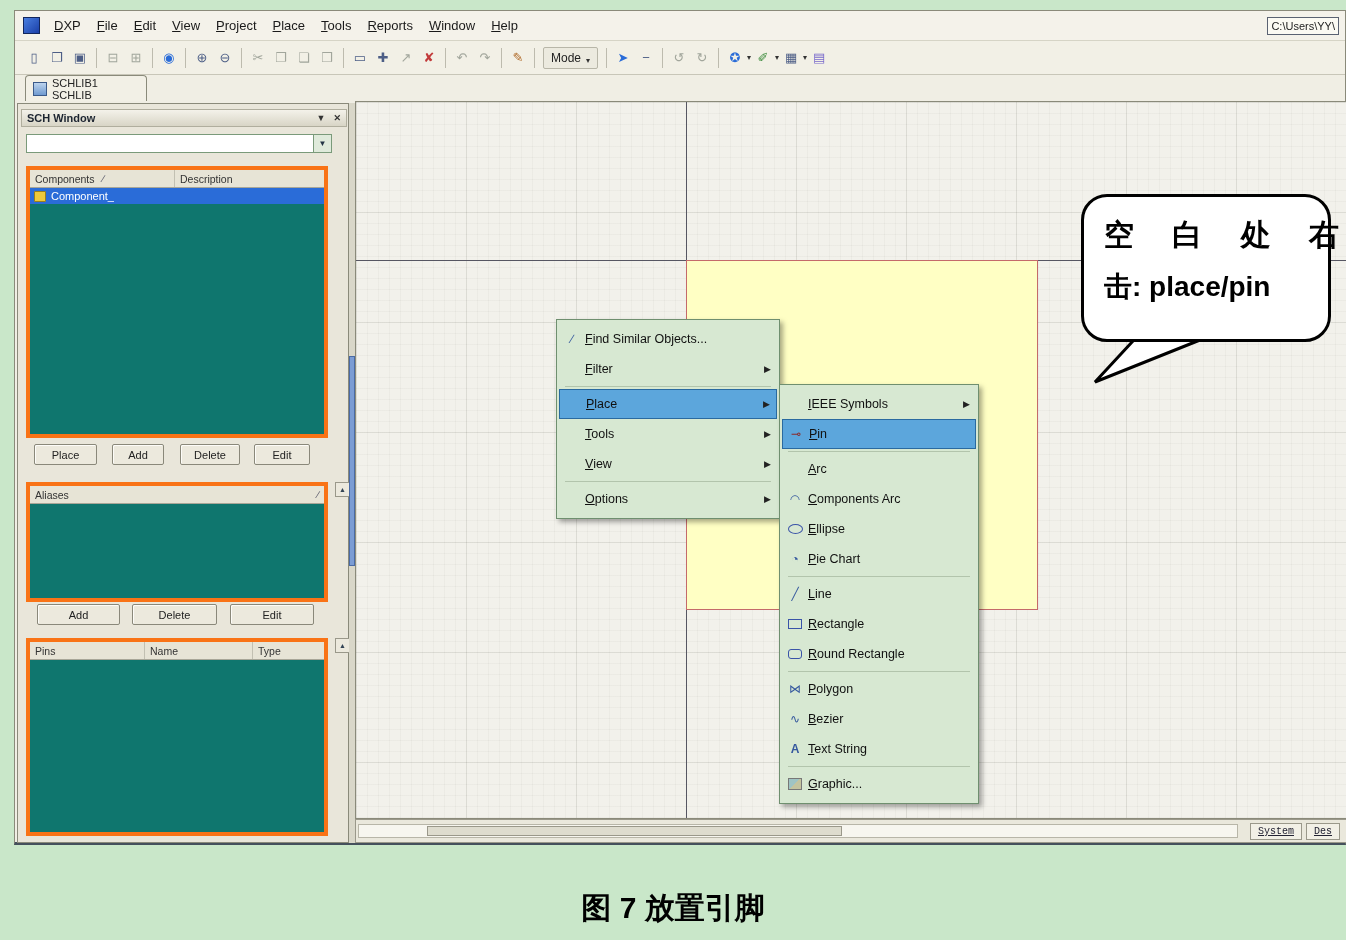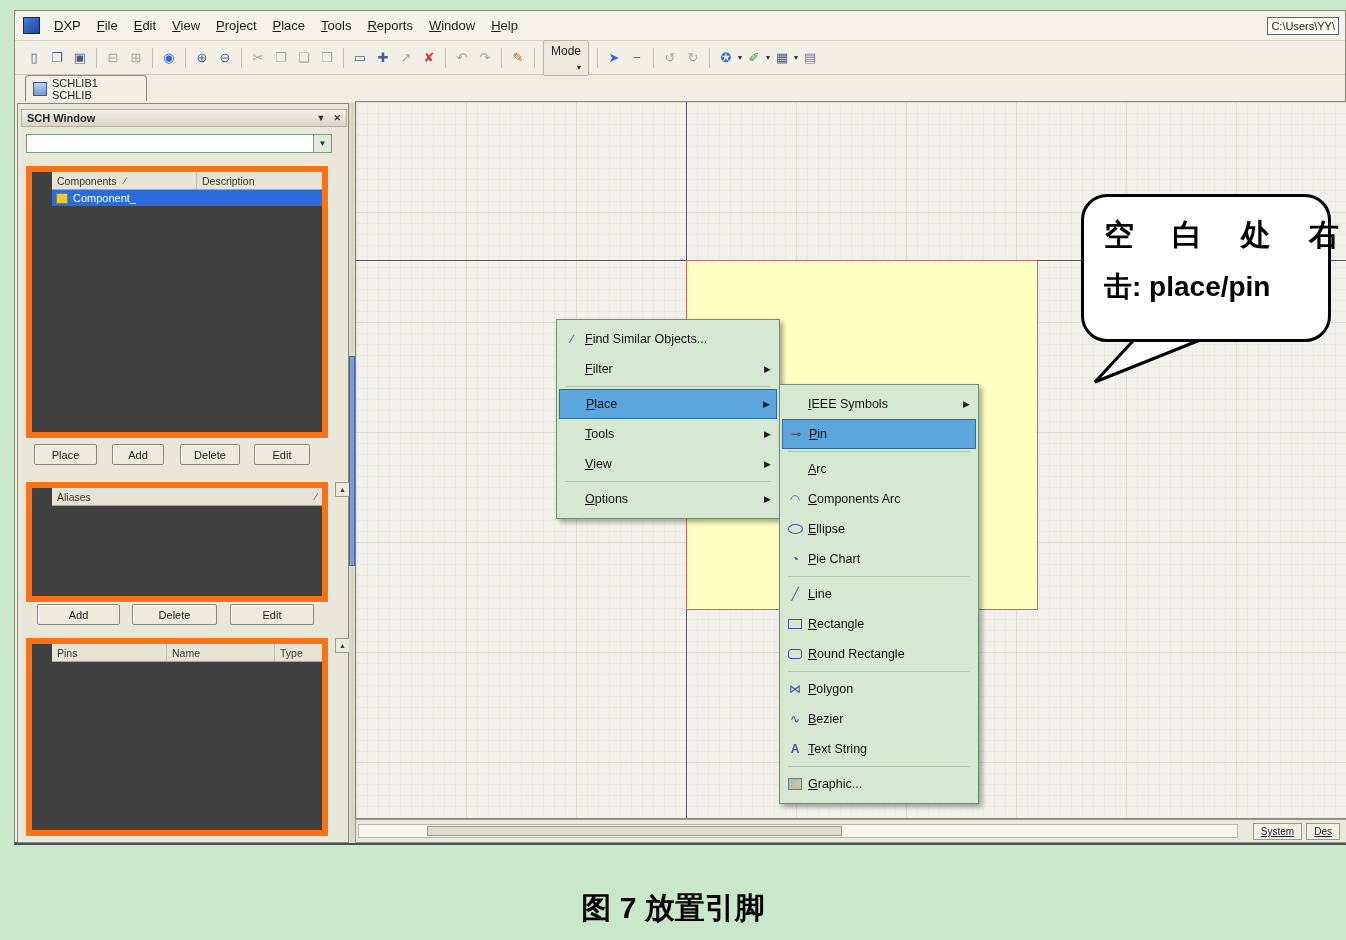--- a/index.html
+++ b/index.html
@@ -20,36 +20,36 @@
   
   .toolbar{left:0;top:30px;width:100%;height:34px;background:#f2f0e6;border-bottom:1px solid #c8c6b8;display:flex;align-items:center;padding:0 8px;gap:1px;}
   .tbtn{width:22px;height:22px;display:flex;align-items:center;justify-content:center;font-size:13px;color:#4d5e86;flex:none;}
   .tbtn.dim{color:#a2a69c;}
   .tbtn.red{color:#c23a3a;}
   .tbtn.blue{color:#2a6cd8;}
   .tbtn.green{color:#3a8a3a;}
   .tbtn.orange{color:#b06a28;}
   .tbtn.purple{color:#7a6acc;}
   .tsep{width:1px;height:20px;background:#bdbbae;margin:0 4px;flex:none;}
-  .mode-btn{display:flex;align-items:flex-end;gap:5px;font-size:12px;color:#222;padding:3px 7px;border:1px solid #b8b6a8;border-radius:2px;background:#eceadf;margin:0 3px;flex-direction:column;}
+  .mode-btn{display:flex;align-items:flex-end;gap:5px;font-size:12px;color:#222;padding:3px 7px;border:1px solid #b8b6a8;border-radius:2px;background:#eceadf;margin:0 3px;}
   .caret{font-size:8px;color:#333;}
 
   
   .doc-tab{left:10px;top:64px;height:26px;width:122px;background:#f2f0e6;border:1px solid #8a8a7a;border-bottom:none;border-radius:4px 4px 0 0;display:flex;align-items:center;gap:5px;padding:0 7px;font-size:11px;color:#222;}
   .doc-ico{width:12px;height:12px;background:linear-gradient(#bcd4ee,#6f9ad0);border:1px solid #3a5a8a;flex:none;}
 
   
   .sidebar{left:2px;top:92px;width:332px;height:740px;background:#e9e6da;border:1px solid #8a8a7a;}
   .sb-title{left:3px;top:5px;width:326px;height:18px;background:linear-gradient(#f4f2ea,#d8d5c6);border:1px solid #b0ae9e;display:flex;align-items:center;padding:0 5px;font-size:11px;font-weight:bold;color:#1c2430;}
   .sb-title .ctrl{margin-left:8px;font-size:9px;color:#333;}
   .sb-title .spacer{margin-left:auto;}
   .combo{left:8px;top:30px;width:306px;height:19px;background:#fff;border:1px solid #7a9a7a;display:flex;}
   .combo input{flex:1;border:none;outline:none;background:#fff;font-size:11px;padding:0 4px;min-width:0;}
   .combo-btn{width:17px;background:#dfeadb;border-left:1px solid #7a9a7a;font-size:8px;display:flex;align-items:center;justify-content:center;color:#234;}
-  .listbox{background:#404040;border:6px solid #f97316;padding-left:20px;}
+  .listbox{background:#0f766e;border:4px solid #f97316;}
   .list-header{display:flex;background:#e7e4d6;border-bottom:1px solid #a8a698;height:17px;font-size:10.5px;color:#333;align-items:center;}
   .lh-cell{padding:0 5px;border-right:1px solid #c2c0b2;height:100%;display:flex;align-items:center;gap:8px;white-space:nowrap;overflow:hidden;}
   .sortg{color:#556;font-size:10px;}
   .comp-row{display:flex;align-items:center;gap:5px;height:16px;background:#2a6cd8;color:#fff;font-size:11px;padding:0 4px;}
   .comp-ico{width:10px;height:9px;background:#edc93c;border:1px solid #97801c;border-radius:1px;flex:none;}
   .btn{position:absolute;height:21px;background:#ece9dd;border:1px solid #8a887a;border-radius:2px;font-size:11px;display:flex;align-items:center;justify-content:center;color:#222;box-shadow:inset 1px 1px 0 #fdfcf8;box-sizing:border-box;}
   .scrollup{position:absolute;width:15px;height:15px;background:#ece9dd;border:1px solid #9a988a;font-size:7px;display:flex;align-items:center;justify-content:center;color:#345;box-sizing:border-box;}
 
   
   .vtrack{left:334px;top:92px;width:6px;height:740px;background:#d9d7c9;}
@@ -64,21 +64,21 @@
       linear-gradient(90deg, rgba(110,110,100,0.05) 1px, transparent 1px);
     background-size:110px 110px,110px 110px,11px 11px,11px 11px;}
   .cross-v{left:330px;top:0;width:1px;height:100%;background:#565662;position:absolute;}
   .cross-h{left:0;top:158px;width:100%;height:1px;background:#565662;position:absolute;}
   .comp-rect{left:330px;top:158px;width:352px;height:350px;background:#ffffc4;border:1px solid #c46a6a;position:absolute;box-sizing:border-box;}
 
   
   .statusbar{left:340px;top:808px;width:992px;height:24px;background:#eae8dc;border:1px solid #9a988a;}
   .htrack{position:absolute;left:2px;top:4px;width:880px;height:14px;background:#f7f6ef;border:1px solid #b8b6a8;box-sizing:border-box;}
   .hthumb{position:absolute;left:68px;top:1px;width:415px;height:10px;background:#dedcce;border:1px solid #9a988a;box-sizing:border-box;}
-  .panel-tabs{position:absolute;right:6px;top:3px;display:flex;gap:4px;}
+  .panel-tabs{position:absolute;right:6px;top:3px;display:flex;gap:4px;font-family:Liberation Mono, monospace;}
   .panel-tab{font-size:10px;padding:2px 7px;border:1px solid #9a988a;background:#f2f0e6;color:#223;text-decoration:underline;white-space:nowrap;}
 
   
   .menu{background:#d7e8d2;border:1px solid #6f8f6f;box-shadow:3px 3px 5px rgba(0,0,0,0.35);padding:4px 2px;}
   .m-item{display:flex;align-items:center;height:30px;padding-right:6px;font-size:12.5px;color:#111;}
   .m-item.hl{background:#5ca6dc;border:1px solid #2a6aa0;box-sizing:border-box;}
   .m-icon{width:26px;flex:none;display:flex;align-items:center;justify-content:center;font-size:12px;color:#35589e;font-style:normal;}
   .m-label{flex:1;display:block;white-space:nowrap;overflow:hidden;}
   .m-label::first-letter{text-decoration:underline;}
   .m-arrow{font-size:9px;color:#222;flex:none;margin-left:8px;}

